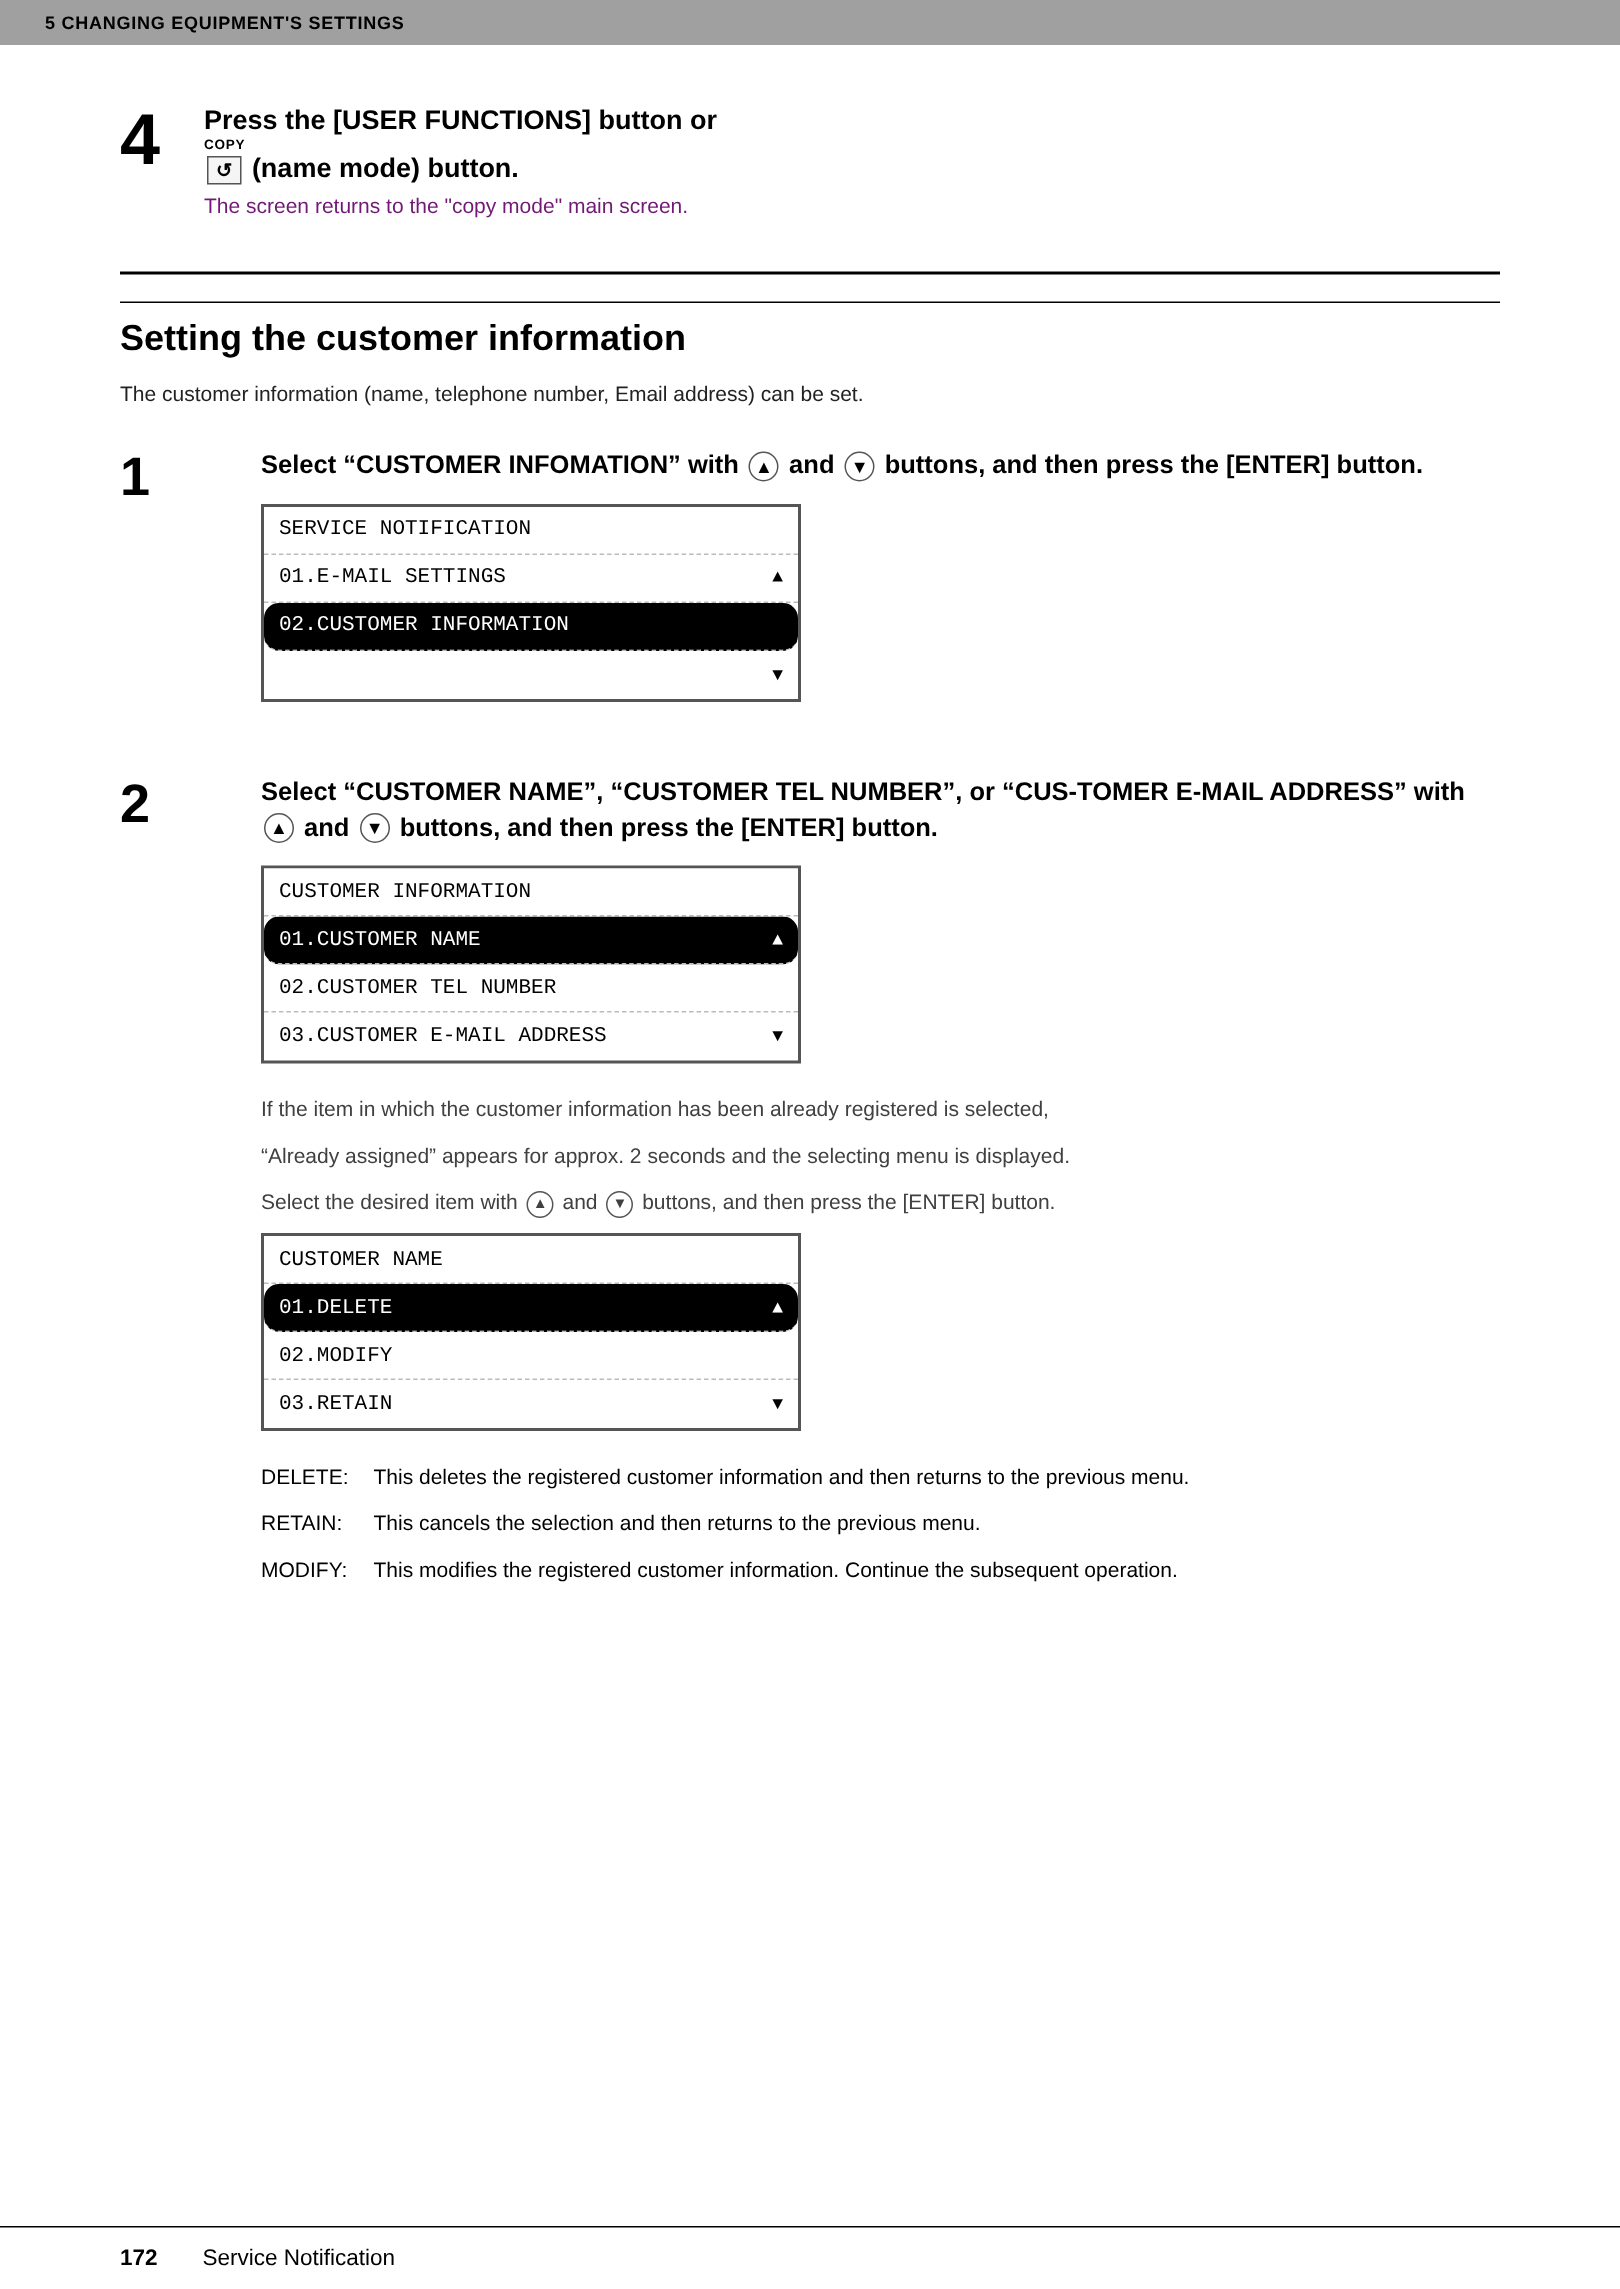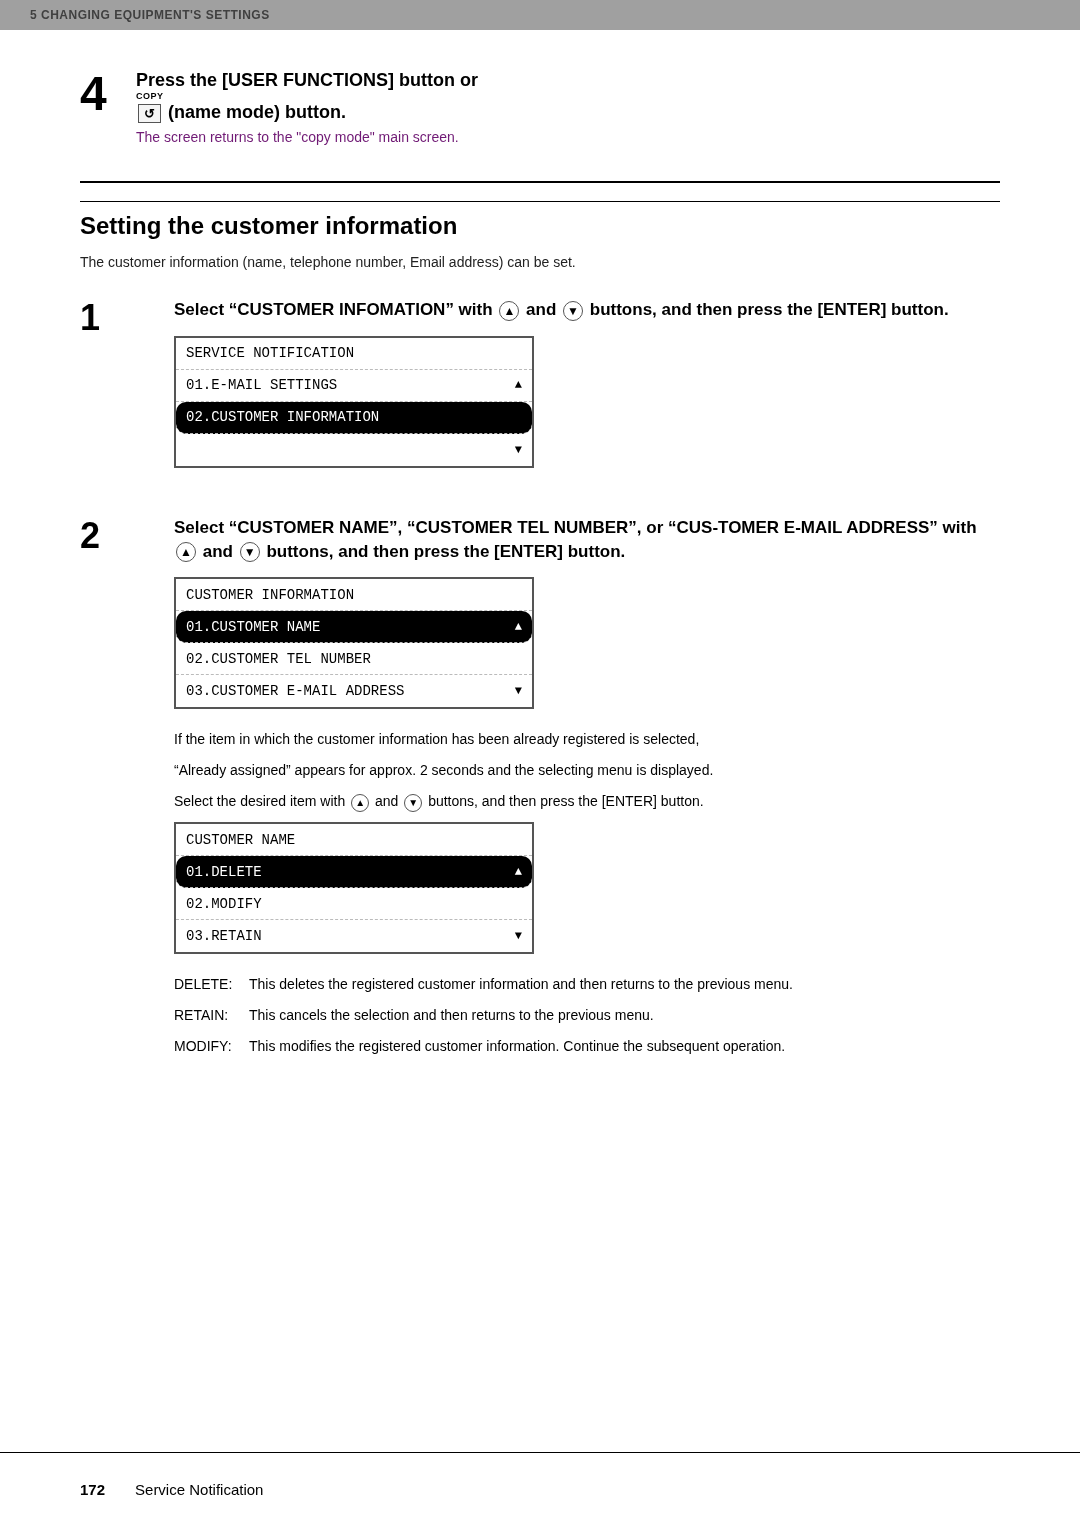--- a/index.html
+++ b/index.html
@@ -14,21 +14,21 @@
       position: relative;
     }
 
     
     .header-bar {
       background: #a0a0a0;
       padding: 8px 30px;
       font-size: 12px;
       font-weight: bold;
       letter-spacing: 0.5px;
-      color: #404040;
+      color: #000000;
       text-transform: uppercase;
     }
 
     
     .content {
       padding: 40px 80px 60px 80px;
     }
 
     
     .step4 {
@@ -167,21 +167,21 @@
       font-weight: normal;
     }
 
     .lcd-arrow {
       font-size: 12px;
     }
 
     
     .body-text {
       font-size: 14px;
-      color: #000000;
+      color: #404040;
       margin-bottom: 10px;
       line-height: 1.5;
     }
 
     .inline-icon {
       display: inline-block;
       border: 1px solid #555;
       border-radius: 50%;
       width: 18px;
       height: 18px;
@@ -214,21 +214,21 @@
       flex: 1;
     }
 
     
     .footer {
       position: absolute;
       bottom: 0;
       left: 0;
       right: 0;
       border-top: 1px solid #000;
-      padding: 28px 80px;
+      padding: 12px 80px;
       display: flex;
       align-items: center;
     }
 
     .footer-page {
       font-weight: bold;
       font-size: 15px;
       margin-right: 30px;
     }
 

